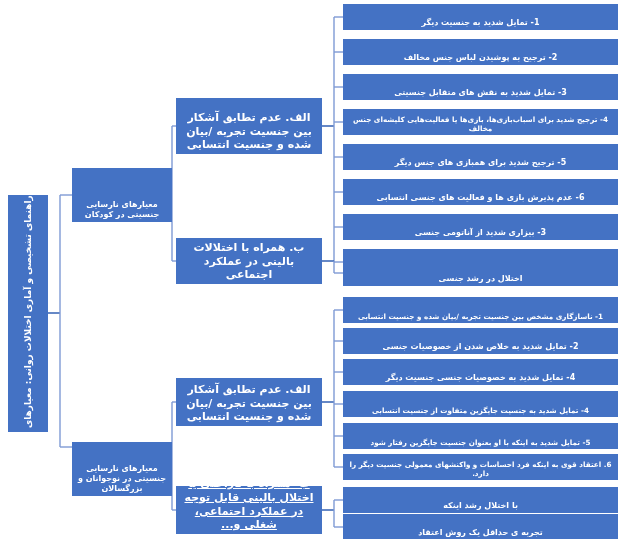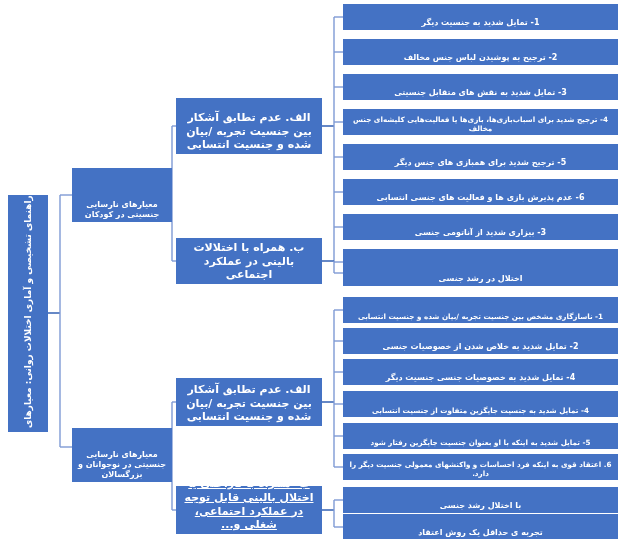--- a/index.html
+++ b/index.html
@@ -54,21 +54,21 @@
   }
   
   .cat-box {
     left: 72px;
     width: 100px;
     height: 54px;
     font-size: 8px;
     font-weight: bold;
   }
   #cat-children { top: 168px; }
-  #cat-adults   { top: 428px; }
+  #cat-adults   { top: 442px; }
 
   
   .crit-box {
     left: 176px;
     width: 146px;
     font-size: 11px;
     font-weight: bold;
   }
   #crit-a1 { top: 98px;  height: 56px; }
   #crit-b1 { top: 238px; height: 46px; }
@@ -214,19 +214,19 @@
       <span>4- تمایل شدید به جنسیت جایگزین متفاوت از جنسیت انتسابی</span>
     </div>
   <div class="box leaf-box small" style="top:423px">
       <span>5- تمایل شدید به اینکه با او بعنوان جنسیت جایگزین رفتار شود</span>
     </div>
   <div class="box leaf-box small" style="top:454px">
       <span>6. اعتقاد قوی به اینکه فرد احساسات و واکنشهای معمولی جنسیت دیگر را دارد.</span>
     </div>
 
   <div class="box leaf-box" style="top:487px">
-      <span>با اختلال رشد جنسی</span>
+      <span>با اختلال رشد اینکه</span>
     </div>
   <div class="box leaf-box" style="top:514px">
       <span>تجربه ی حداقل یک روش اعتقاد</span>
     </div>
 
 </div>
 
 </body></html>

